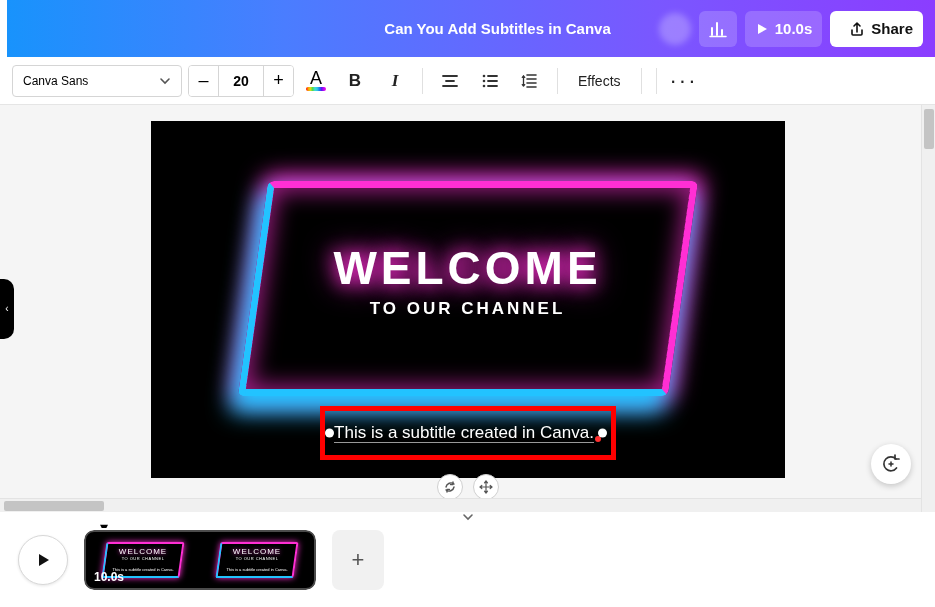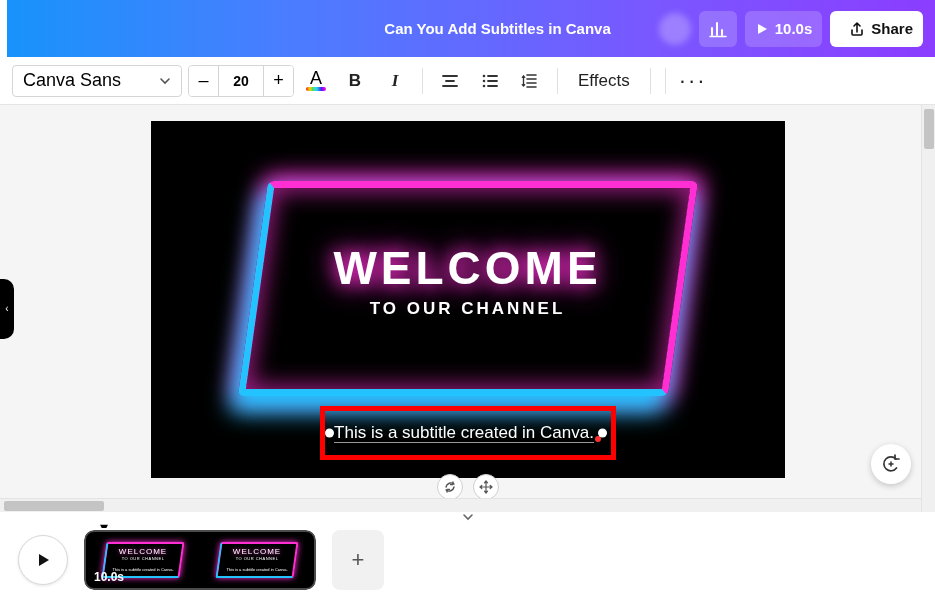--- a/index.html
+++ b/index.html
@@ -13,31 +13,31 @@
   }
   .header-title { color: #fff; font-weight: 600; font-size: 15px; margin-right: 40px; }
   .avatar { width: 32px; height: 32px; border-radius: 50%; background: rgba(255,255,255,0.25); filter: blur(3px); }
   .hbtn { height: 36px; border-radius: 6px; display: flex; align-items: center; justify-content: center; gap: 6px; padding: 0 10px; cursor: pointer; border: none; }
   .hbtn.ghost { background: rgba(255,255,255,0.18); color: #fff; }
   .hbtn.ghost svg { stroke: #fff; fill: #fff; }
   .hbtn.time { background: rgba(255,255,255,0.18); color: #fff; font-weight: 600; font-size: 15px; }
   .hbtn.share { background: #fff; color: #111; font-weight: 600; font-size: 15px; padding-left: 19px; }
 
   .toolbar { height: 48px; background: #fff; border-bottom: 1px solid #e5e5e5; display: flex; align-items: center; padding: 0 12px; gap: 6px; }
-  .font-select { height: 32px; width: 170px; border: 1px solid #d5d5d5; border-radius: 4px; display: flex; align-items: center; justify-content: space-between; padding: 0 10px; font-size: 18px; cursor: pointer; }
+  .font-select { height: 32px; width: 170px; border: 1px solid #d5d5d5; border-radius: 4px; display: flex; align-items: center; justify-content: space-between; padding: 0 10px; font-size: 12px; cursor: pointer; }
   .size-group { height: 32px; display: flex; border: 1px solid #d5d5d5; border-radius: 4px; overflow: hidden; }
   .size-group button { width: 30px; background: #fff; border: none; border-left: 1px solid #d5d5d5; border-right: 1px solid #d5d5d5; font-size: 18px; cursor: pointer; }
   .size-group button:first-child { border-left: none; }
   .size-group button:last-child { border-right: none; }
   .size-group .val { width: 44px; display: flex; align-items: center; justify-content: center; font-size: 14px; font-weight: 600; }
   .tbtn { width: 34px; height: 34px; display: flex; align-items: center; justify-content: center; border-radius: 4px; cursor: pointer; font-size: 17px; color: #222; }
   .tbtn.bold { font-weight: 800; }
   .tbtn.italic { font-style: italic; font-family: Georgia, serif; font-weight: 600; }
   .sep { width: 1px; height: 26px; background: #e0e0e0; margin: 0 4px; }
-  .label-btn { height: 34px; padding: 0 10px; display: flex; align-items: center; gap: 6px; font-size: 17px; border-radius: 4px; cursor: pointer; color: #222; }
+  .label-btn { height: 34px; padding: 0 10px; display: flex; align-items: center; gap: 6px; font-size: 14px; border-radius: 4px; cursor: pointer; color: #222; }
   .textcolor { display: flex; flex-direction: column; align-items: center; justify-content: center; width: 32px; height: 32px; cursor: pointer;}
   .textcolor .a { font-size: 18px; font-weight: 500; line-height: 14px; }
   .textcolor .bar { width: 20px; height: 4px; border-radius: 2px; background: linear-gradient(90deg,#ff0000,#ff9a00,#d0de21,#4fdc4a,#3fdad8,#2fc9e2,#1c7fee,#5f15f2,#ba0cf8,#fb07d9); margin-top: 2px;}
   .more-dots { font-size: 22px; letter-spacing: 2px; }
 
   .workspace { position: relative; height: calc(607px - 57px - 48px - 95px); background: #f5f5f5; display: flex; align-items: flex-start; justify-content: center; overflow: hidden; }
   .scroll-v { position: absolute; right: 0; top: 0; width: 14px; height: 100%; background: #f0f0f0; border-left: 1px solid #e3e3e3; }
   .scroll-v .thumb { position: absolute; left: 2px; top: 4px; width: 10px; height: 40px; background: #c4c4c4; border-radius: 2px; }
   .scroll-h { position: absolute; left: 0; bottom: 0; height: 14px; width: calc(100% - 14px); background: #f0f0f0; border-top: 1px solid #e3e3e3; }
   .scroll-h .thumb { position: absolute; top: 2px; left: 4px; height: 10px; width: 100px; background: #c4c4c4; border-radius: 2px; }

